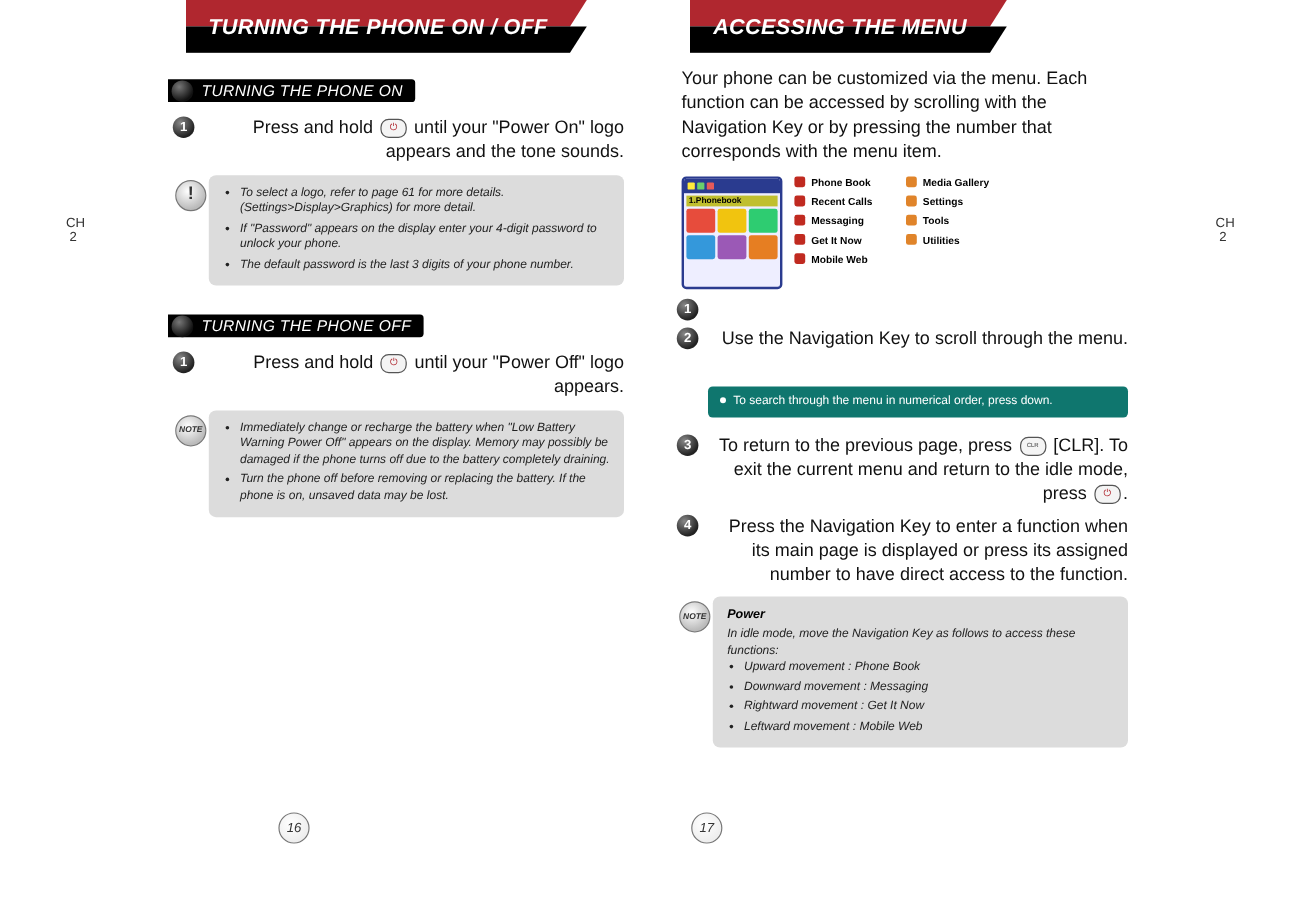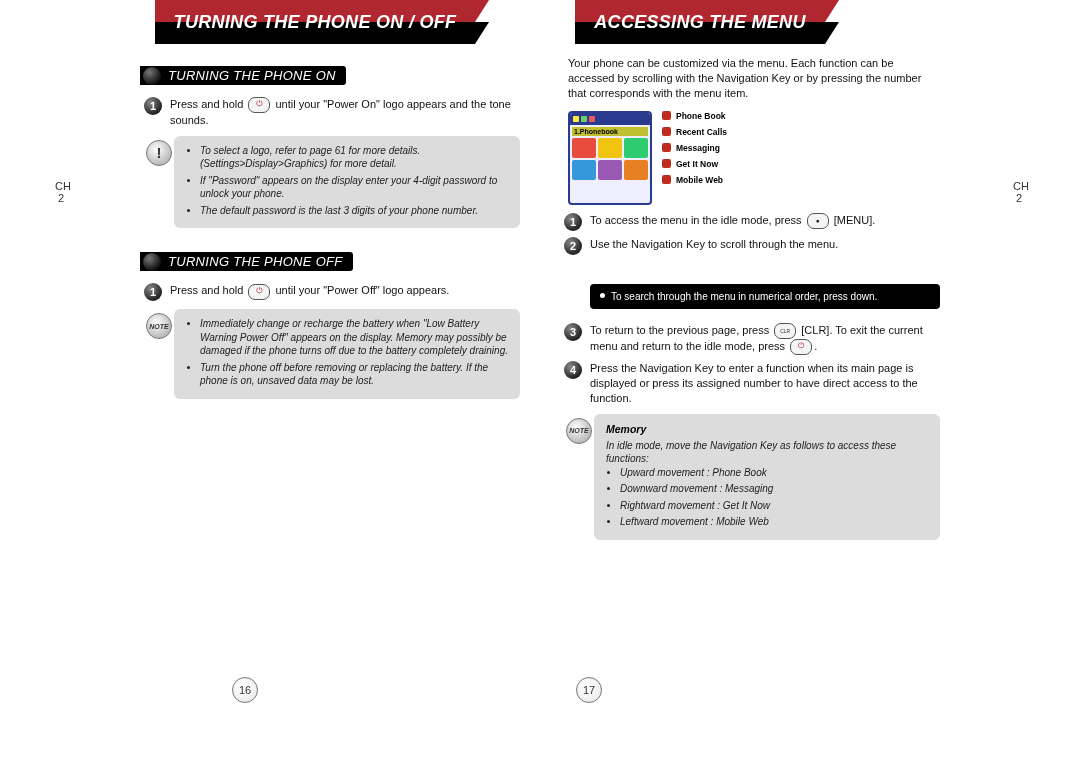--- a/index.html
+++ b/index.html
@@ -101,24 +101,25 @@
     border-radius: 50%;
     background: radial-gradient(circle at 35% 30%, #888, #222 70%);
     color: #fff;
     font-size: 11px;
     font-weight: bold;
     display: flex;
     align-items: center;
     justify-content: center;
   }
   .step-text {
-    font-size: 11px;
+    font-size: 15px;
     line-height: 1.35;
     color: #111;
     flex: 1;
+    text-align: right;
   }
   .key-icon {
     display: inline-block;
     vertical-align: middle;
     width: 20px;
     height: 14px;
     border: 1px solid #555;
     border-radius: 7px;
     background: #f4f4f4;
     position: relative;
@@ -179,21 +180,21 @@
     font-size: 7px;
     font-weight: bold;
     color: #333;
   }
   .note-stamp.alert {
     font-size: 15px;
     font-weight: bold;
     font-style: normal;
   }
   .note-box.dark {
-    background: #000000;
+    background: #0f766e;
     color: #fff;
     font-style: normal;
     font-size: 10px;
     padding: 6px 10px;
     border-radius: 4px;
     margin-left: 30px;
     margin-top: 29px;
   }
   .note-box.dark .dot {
     display: inline-block;
@@ -222,25 +223,26 @@
     width: 24px;
     height: 24px;
     border: 1px solid #777;
     border-radius: 50%;
     display: flex;
     align-items: center;
     justify-content: center;
     font-size: 11px;
     color: #333;
     background: radial-gradient(circle at 40% 35%, #fff, #eee 70%);
+    font-style: italic;
   }
   .pnum.left { left: 232px; }
   .pnum.right { left: 576px; }
   .intro {
-    font-size: 11px;
+    font-size: 15px;
     color: #111;
     line-height: 1.35;
     margin-left: 8px;
     margin-bottom: 10px;
   }
   .menu-figure {
     display: flex;
     align-items: flex-start;
     gap: 10px;
     margin-left: 8px;
@@ -264,21 +266,21 @@
     display: flex;
     gap: 28px;
   }
   .menu-col {
     display: flex;
     flex-direction: column;
     gap: 6px;
   }
   .menu-item {
     display: flex;
-    align-items: center;
+    align-items: flex-start;
     gap: 5px;
     font-size: 8.5px;
     font-weight: bold;
     color: #000;
   }
   .mdot {
     width: 9px;
     height: 9px;
     border-radius: 2px;
   }
@@ -390,28 +392,43 @@
             </div>
           <div class="menu-item">
               <span class="mdot red"></span>
               <span>Get It Now</span>
             </div>
           <div class="menu-item">
               <span class="mdot red"></span>
               <span>Mobile Web</span>
             </div>
         </div>
+        <div class="menu-col">
+          <div class="menu-item">
+              <span class="mdot orange"></span>
+              <span>Media Gallery</span>
+            </div>
+          <div class="menu-item">
+              <span class="mdot orange"></span>
+              <span>Settings</span>
+            </div>
+          <div class="menu-item">
+              <span class="mdot orange"></span>
+              <span>Tools</span>
+            </div>
+          <div class="menu-item">
+              <span class="mdot orange"></span>
+              <span>Utilities</span>
+            </div>
+        </div>
       </div>
     </div>
 
     <div class="step-row">
       <div class="step-num">1</div>
-      <div class="step-text">
-        <span>To access the menu in the idle mode, press </span><span class="key-icon ok"></span><span> [MENU].</span>
-      </div>
     </div>
     <div class="step-row">
       <div class="step-num">2</div>
       <div class="step-text">Use the Navigation Key to scroll through the menu.</div>
     </div>
 
     <div class="note-box dark">
       <span class="dot"></span><span>To search through the menu in numerical order, press down.</span>
     </div>
 
@@ -421,21 +438,21 @@
         <span>To return to the previous page, press </span><span class="key-icon clr"></span><span> [CLR]. To exit the current menu and return to the idle mode, press </span><span class="key-icon power"></span><span>.</span>
       </div>
     </div>
     <div class="step-row">
       <div class="step-num">4</div>
       <div class="step-text">Press the Navigation Key to enter a function when its main page is displayed or press its assigned number to have direct access to the function.</div>
     </div>
 
     <div class="note-box">
       <div class="note-stamp">NOTE</div>
-      <span class="hotkey-title">Memory</span>
+      <span class="hotkey-title">Power</span>
       <span>In idle mode, move the Navigation Key as follows to access these functions:</span>
       <ul>
         <li>Upward movement : Phone Book</li>
         <li>Downward movement : Messaging</li>
         <li>Rightward movement : Get It Now</li>
         <li>Leftward movement : Mobile Web</li>
       </ul>
     </div>
   </div>
 </div>

